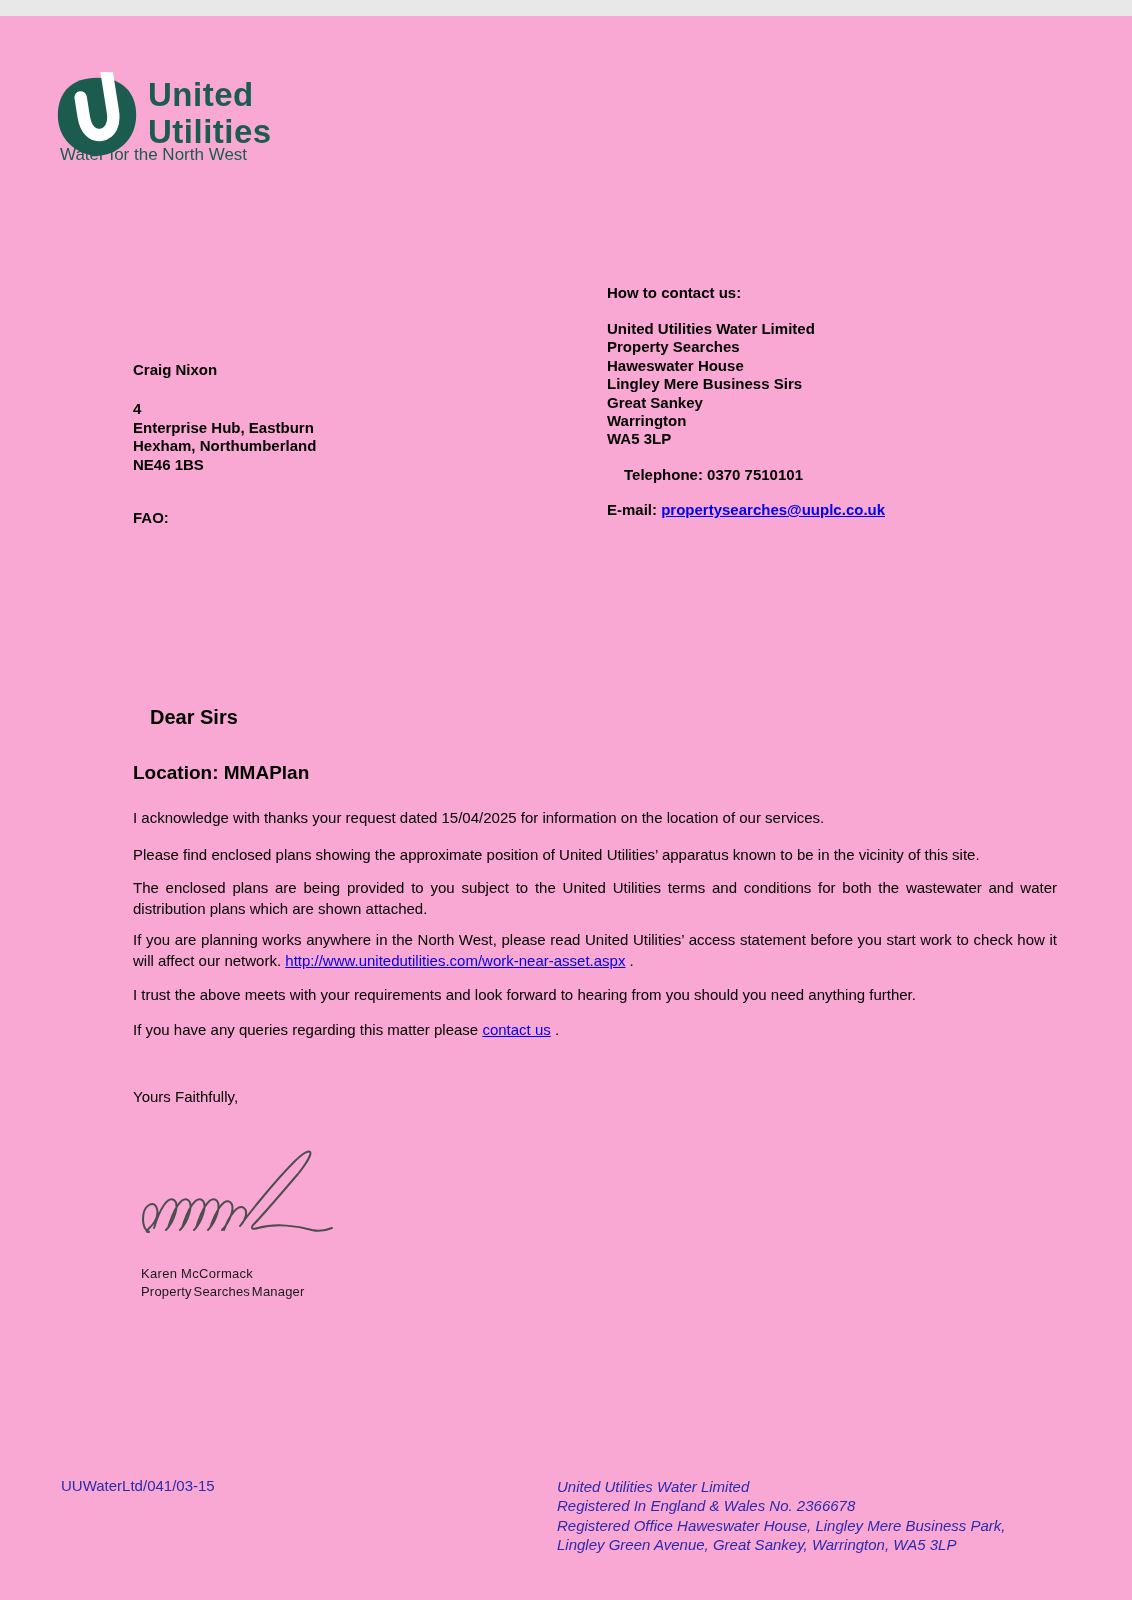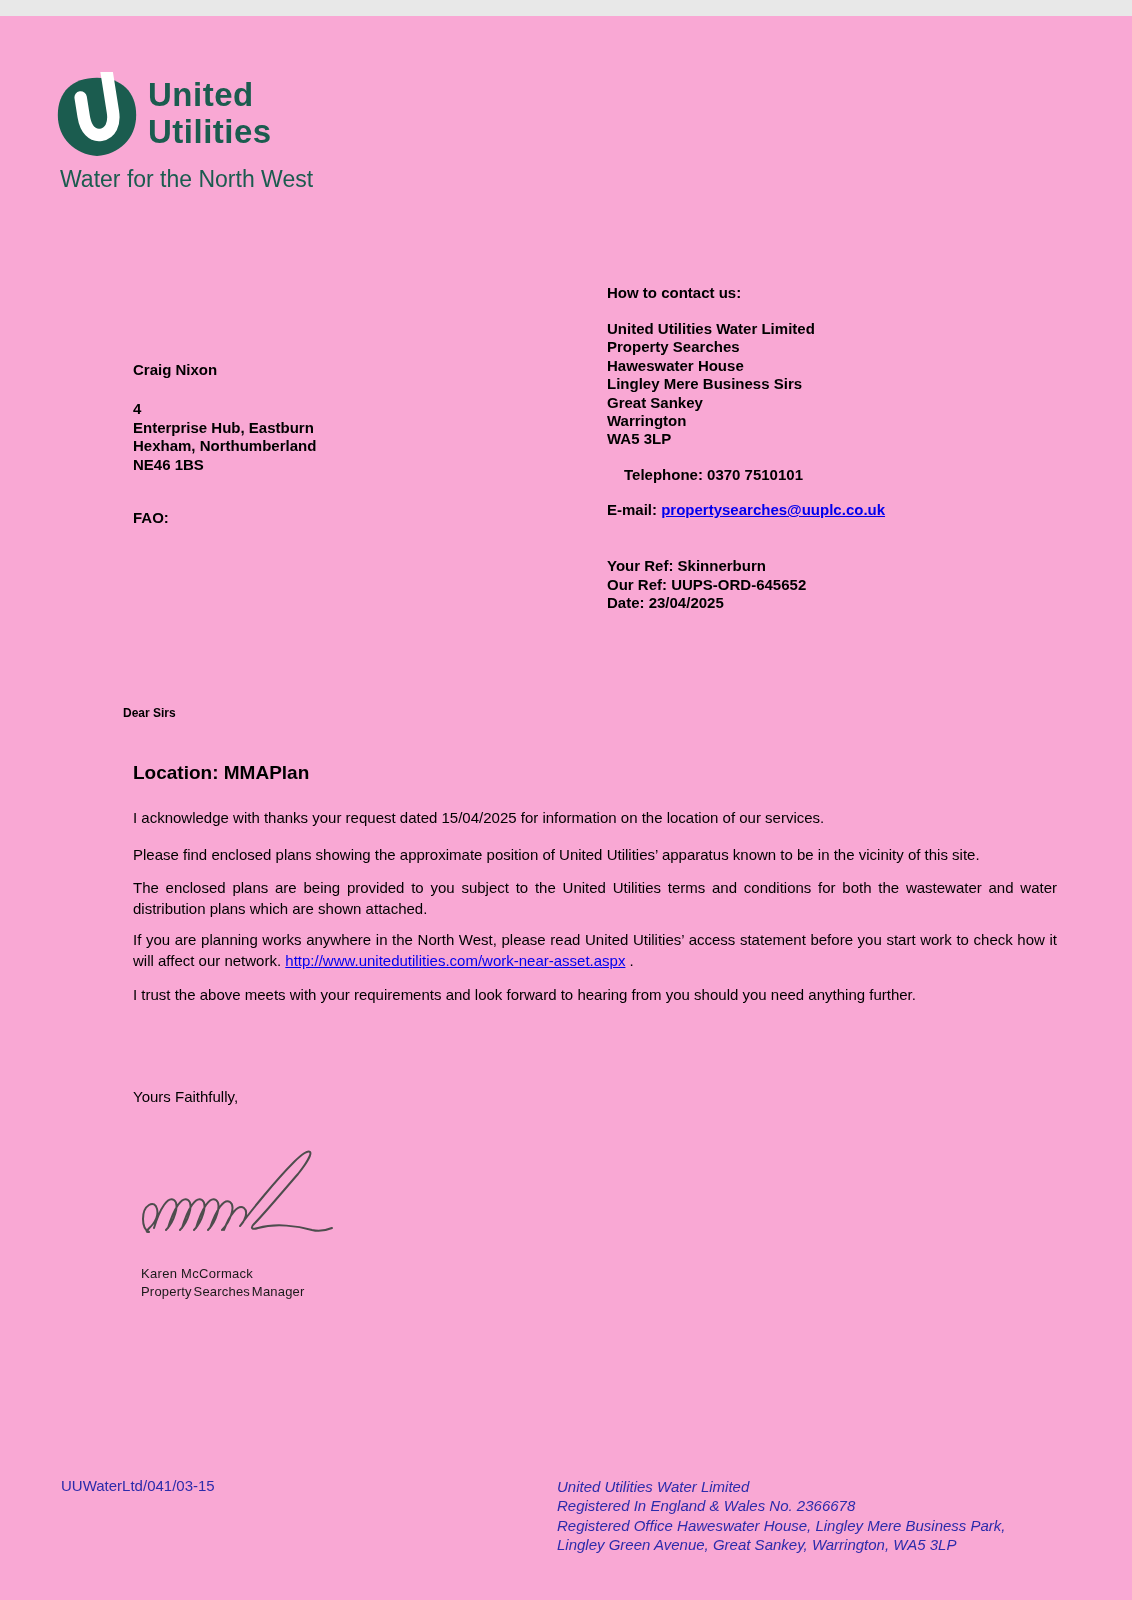--- a/index.html
+++ b/index.html
@@ -14,40 +14,40 @@
     overflow:hidden;
   }
   
   .logo-mark { position:absolute; left:53px; top:56px; width:88px; height:86px; }
   .logo-text {
     position:absolute; left:148px; top:60px;
     font-size:33px; font-weight:bold; line-height:37px;
     color:var(--brand_green,#1b5c4f); letter-spacing:0.5px;
   }
   .tagline {
-    position:absolute; left:60px; top:150px;
-    font-size:23px; color:var(--brand_green,#1b5c4f); font-weight:500;
+    position:absolute; left:60px; top:129px;
+    font-size:17px; color:var(--brand_green,#1b5c4f); font-weight:500;
   }
   
   .recipient-name { position:absolute; left:133px; top:345px; font-size:15px; font-weight:bold; }
   .recipient-address { position:absolute; left:133px; top:384px; font-size:15px; font-weight:bold; line-height:18.6px; }
   .fao { position:absolute; left:133px; top:493px; font-size:15px; font-weight:bold; }
   
   .contact-heading { position:absolute; left:607px; top:268px; font-size:15px; font-weight:bold; }
   .contact-address { position:absolute; left:607px; top:304px; font-size:15px; font-weight:bold; line-height:18.4px; }
   .telephone-line { position:absolute; left:624px; top:450px; font-size:15px; font-weight:bold; }
   .email-line { position:absolute; left:607px; top:485px; font-size:15px; font-weight:bold; }
   .refs { position:absolute; left:607px; top:541px; font-size:15px; font-weight:bold; line-height:18.5px; }
   a.link {
     color:var(--link_blue,#0000ee);
     text-decoration:underline;
     cursor:pointer;
   }
   
-  .salutation { position:absolute; left:123px; top:690px; font-size:12px; font-weight:bold; }
+  .salutation { position:absolute; left:150px; top:690px; font-size:20px; font-weight:bold; }
   .location-heading { position:absolute; left:133px; top:746px; font-size:19px; font-weight:bold; }
   .para { position:absolute; left:133px; width:924px; font-size:15px; line-height:21px; }
   .para.justify { text-align:justify; }
   .p1 { top:791px; } .p2 { top:828px; } .p3 { top:861px; }
   .p4 { top:913px; } .p5 { top:968px; } .p6 { top:1003px; }
   .closing { position:absolute; left:133px; top:1072px; font-size:15px; }
   
   .signature { position:absolute; left:133px; top:1122px; width:220px; height:112px; }
   .signatory-name  { position:absolute; left:141px; top:1250px; font-size:13px; color:#1a1a1a; letter-spacing:0.3px; }
   .signatory-title { position:absolute; left:141px; top:1268px; font-size:13px; color:#1a1a1a; letter-spacing:0.2px; word-spacing:-2px; }
@@ -96,34 +96,30 @@
     <div>Property Searches</div>
     <div>Haweswater House</div>
     <div>Lingley Mere Business Sirs</div>
     <div>Great Sankey</div>
     <div>Warrington</div>
     <div>WA5 3LP</div>
   </div>
   <div class="telephone-line">Telephone: 0370 7510101</div>
   <div class="email-line"><span>E-mail: </span><a class="link">propertysearches@uuplc.co.uk</a></div>
 
-  <div class="refs">
-    <div>Your Ref: Skinnerburn</div>
-    <div>Our Ref: UUPS-ORD-645652</div>
-    <div>Date: 23/04/2025</div>
-  </div>
 
   <div class="salutation">Dear Sirs</div>
   <div class="location-heading">Location: MMAPlan</div>
 
   <div class="para p1">I acknowledge with thanks your request dated 15/04/2025 for information on the location of our services.</div>
   <div class="para p2">Please find enclosed plans showing the approximate position of United Utilities’ apparatus known to be in the vicinity of this site.</div>
   <div class="para p3 justify">The enclosed plans are being provided to you subject to the United Utilities terms and conditions for both the wastewater and water distribution plans which are shown attached.</div>
   <div class="para p5">I trust the above meets with your requirements and look forward to hearing from you should you need anything further.</div>
   <div class="para p4 justify"><span>If you are planning works anywhere in the North West, please read United Utilities’ access statement before you start work to check how it will affect our network. </span><a class="link">http://www.unitedutilities.com/work-near-asset.aspx</a><span> .</span></div>
+  <div class="para p6"><span>If you have any queries regarding this matter please </span><a class="link">contact us</a><span> .</span></div>
 
   <div class="closing">Yours Faithfully,</div>
 
   <div class="signature">
     <svg width="220" height="112" viewBox="0 0 220 112">
       <path d="M16,94 C8,90 8,72 16,67 C24,62 28,76 20,86 C15,92 11,94 16,94
                M21,90 C27,70 35,58 41,62 C47,66 41,84 33,92
                M35,90 C41,70 49,58 55,62 C61,66 55,84 47,92
                M49,90 C55,70 63,58 69,62 C75,66 69,84 61,92
                M63,90 C69,70 77,58 83,62 C89,66 83,84 75,92

